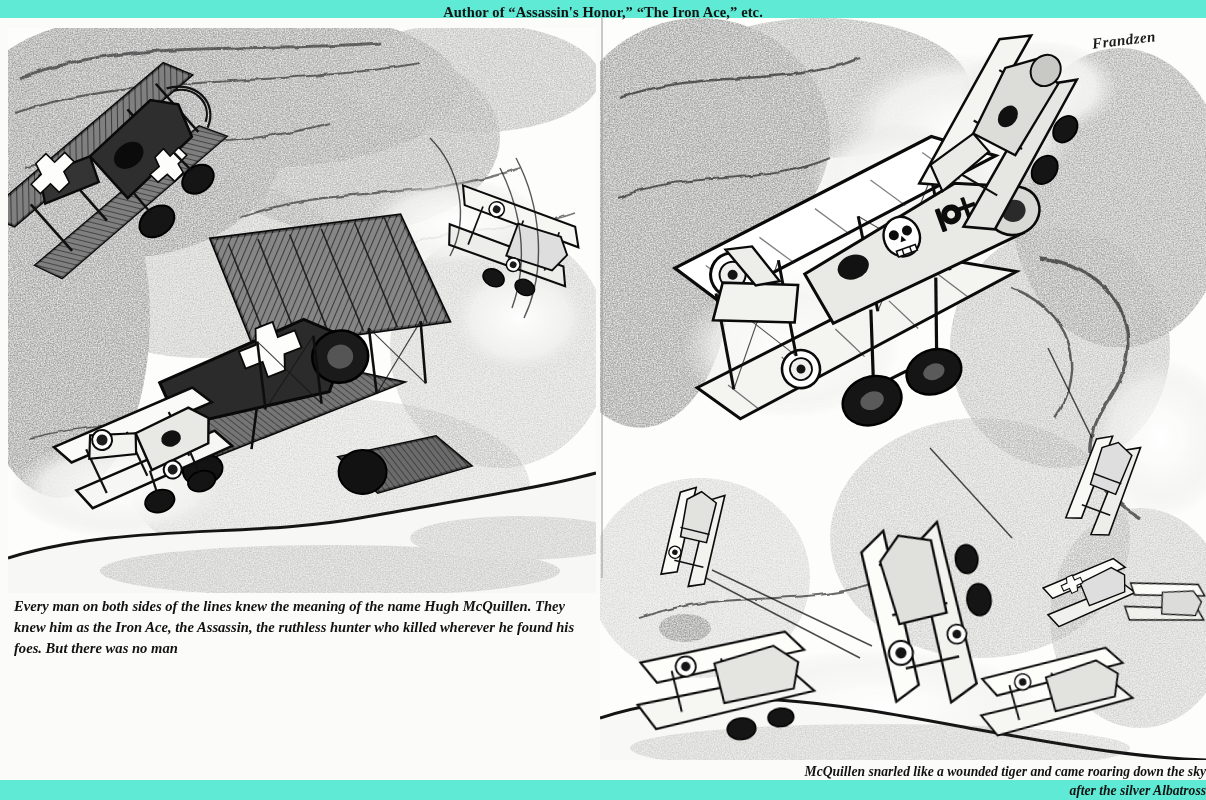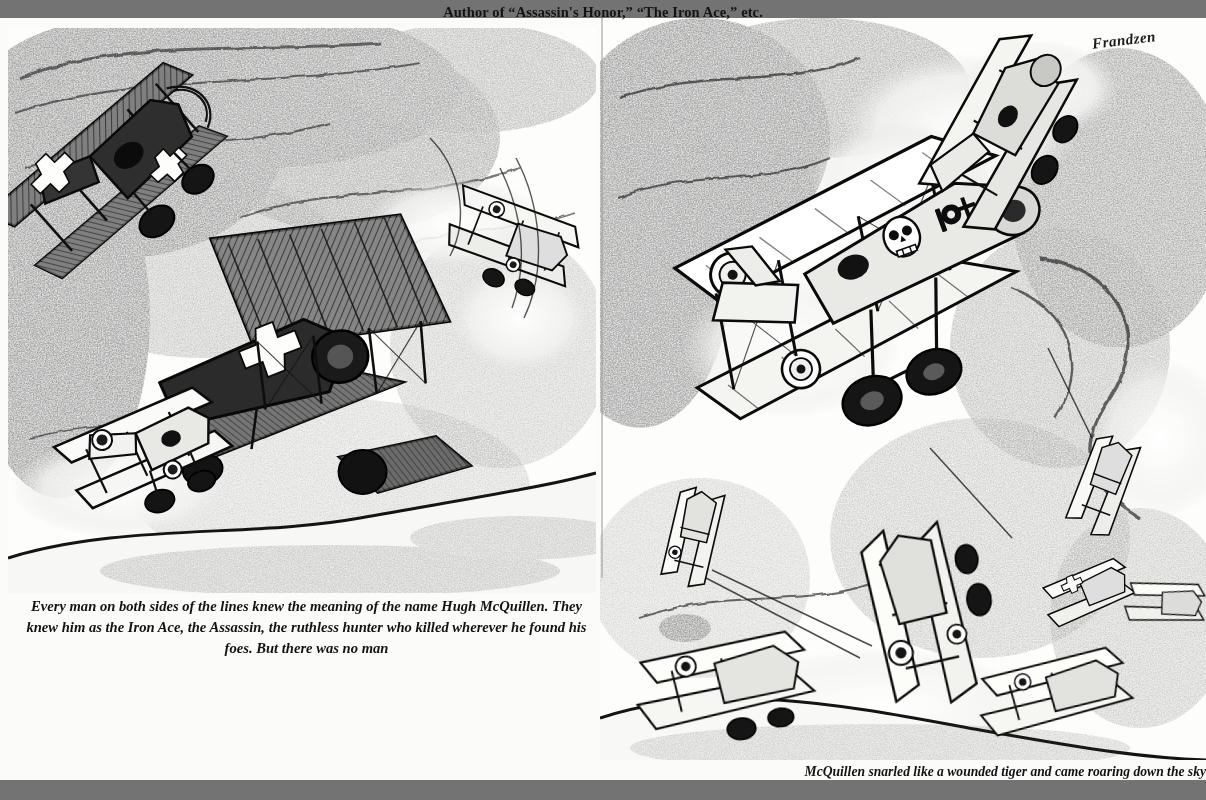--- a/index.html
+++ b/index.html
@@ -11,21 +11,21 @@
     width: 1206px;
     height: 800px;
     overflow: hidden;
     font-family: "Liberation Serif", serif;
     color: #111;
   }
   .page {
     position: relative;
     width: 1206px;
     height: 800px;
-    background: #737373;
+    background: #5eead4;
   }
 
   
   .byline {
     position: absolute;
     top: 4px;
     left: 0;
     width: 1206px;
     text-align: center;
     font-family: "Liberation Serif", serif;
@@ -63,21 +63,20 @@
   .art svg { display: block; }
 
   
   .caption {
     position: absolute;
     font-family: "Liberation Serif", serif;
     font-style: italic;
     font-weight: 700;
     color: #121212;
     z-index: 45;
-    text-align: center;
   }
   .caption-left {
     left: 14px;
     top: 596px;
     width: 585px;
     font-size: 14.6px;
     line-height: 21px;
   }
   .caption-bottom {
     left: 600px;
@@ -582,15 +581,16 @@
 
         <line x1="602" y1="0" x2="602" y2="560" stroke="#9a9a98" stroke-width="1.4" opacity="0.75"></line>
       </g>
     </svg>
   </div>
 
   <div class="caption caption-left">Every man on both sides of the lines knew the meaning of the name Hugh McQuillen. They knew him as the Iron Ace, the Assassin, the ruthless hunter who killed wherever he found his foes. But there was no man</div>
 
   <div class="caption caption-bottom">
     <span>McQuillen snarled like a wounded tiger and came roaring down the sky</span>
+    <span class="l2">after the silver Albatross</span>
   </div>
 
 </div>
 
 </body></html>

